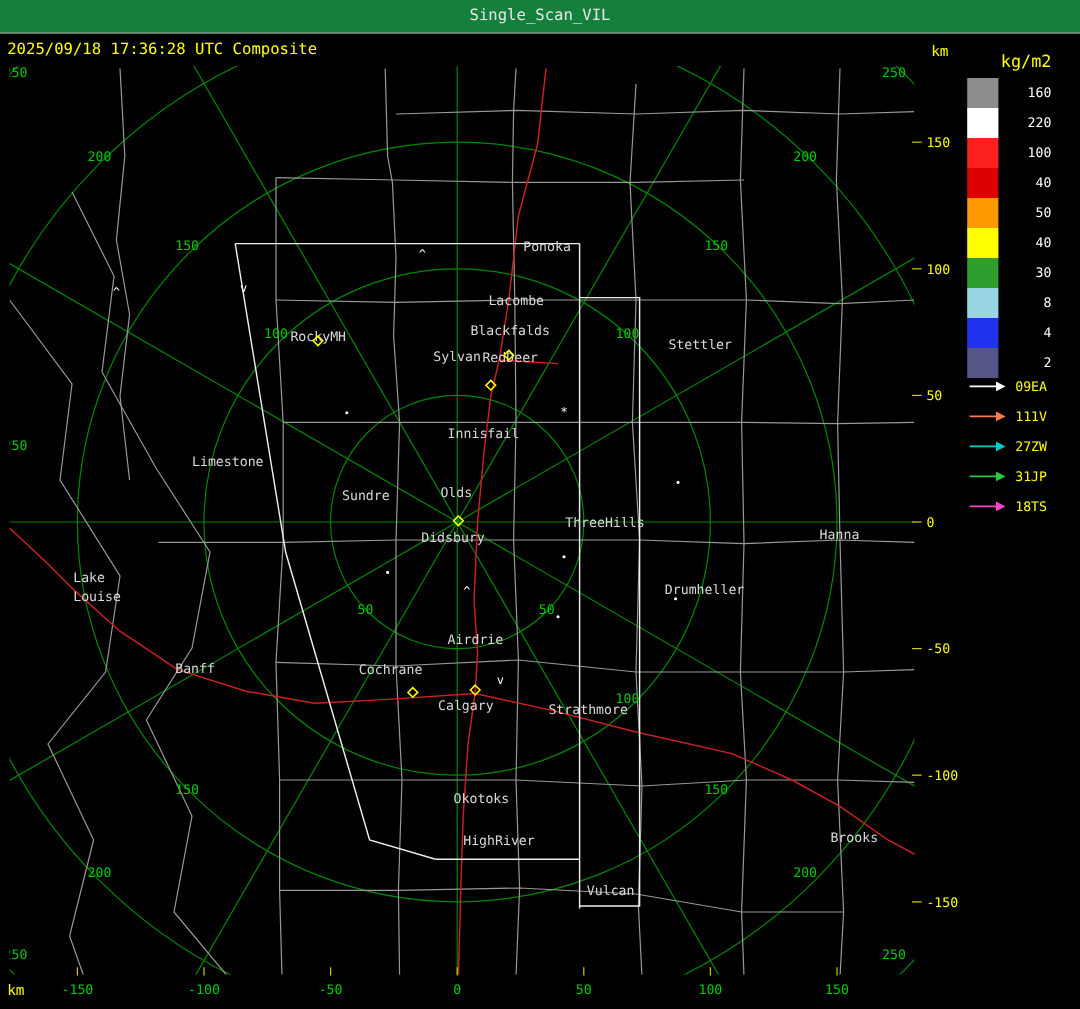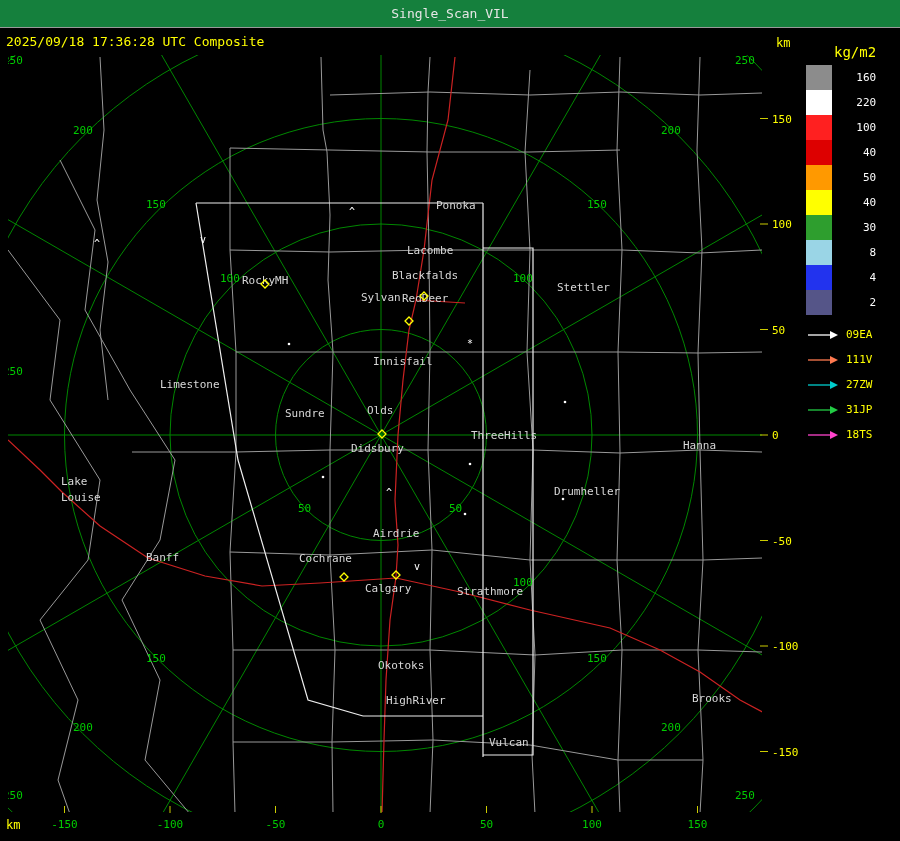--- a/index.html
+++ b/index.html
@@ -9,21 +9,21 @@
   .timestamp{position:absolute;left:6px;top:34px;color:#ffff00;font-size:13px;white-space:pre;}
   .km-tr{position:absolute;left:776px;top:36px;color:#ffff00;font-size:12px;}
   .km-bl{position:absolute;left:6px;top:818px;color:#ffff00;font-size:12px;}
   #map-svg{position:absolute;left:0;top:0;}
   .colorbar{position:absolute;left:806px;top:44px;}
   .cb-unit{color:#ffff00;font-size:14px;margin-left:28px;margin-bottom:5px;}
   .cb-row{display:flex;align-items:center;height:25px;justify-content:space-between;}
   .cb-swatch{display:inline-block;width:26px;height:25px;}
   .cb-label{color:#ffffff;font-size:11px;margin-left:9px;}
   #sites{position:absolute;left:806px;top:316px;}
-  .site-row{display:flex;align-items:flex-end;height:25px;}
+  .site-row{display:flex;align-items:flex-start;height:25px;}
   .site-label{color:#ffff00;font-size:11px;margin-left:8px;}
 </style>
 </head>
 <body>
 
 <div class="titlebar">
   <span>Single_Scan_VIL</span>
 </div>
 
 <div class="timestamp">2025/09/18 17:36:28 UTC Composite</div>

